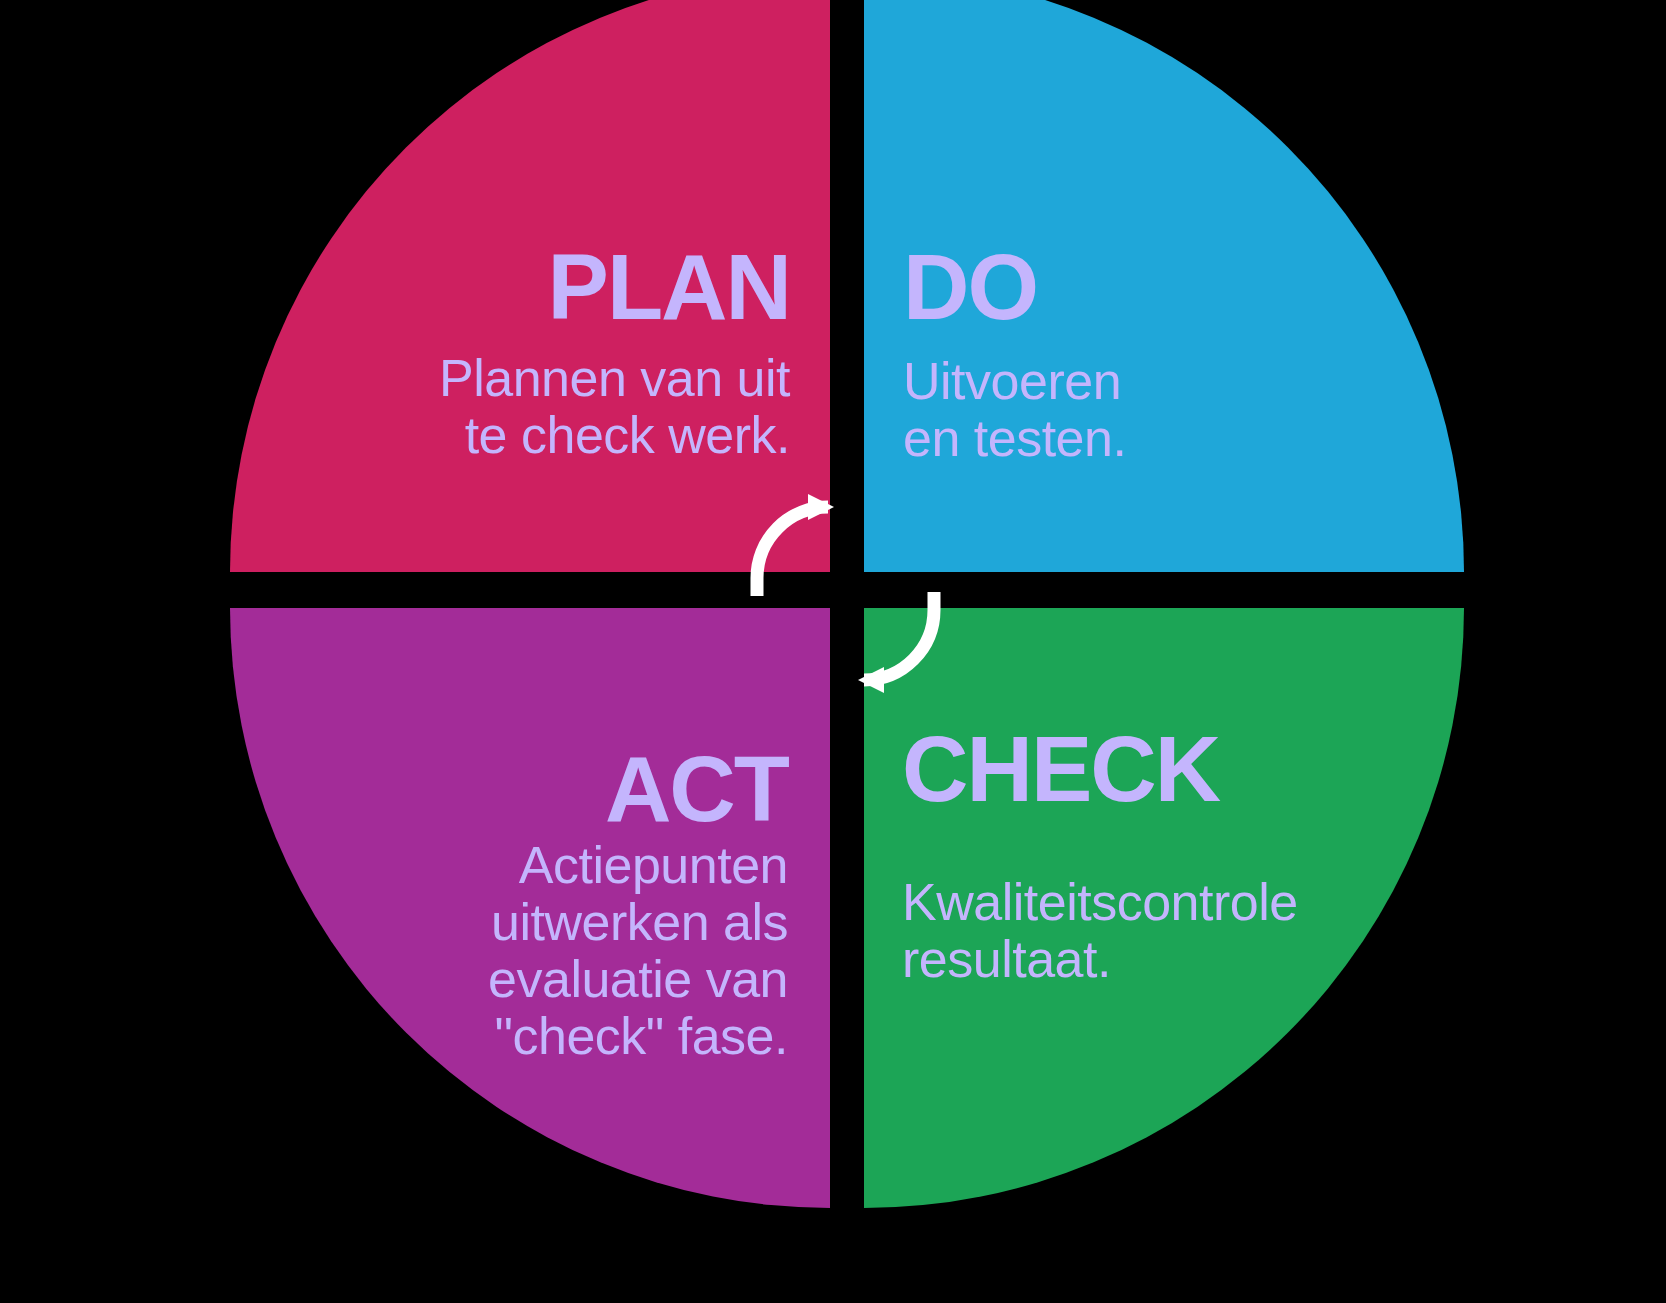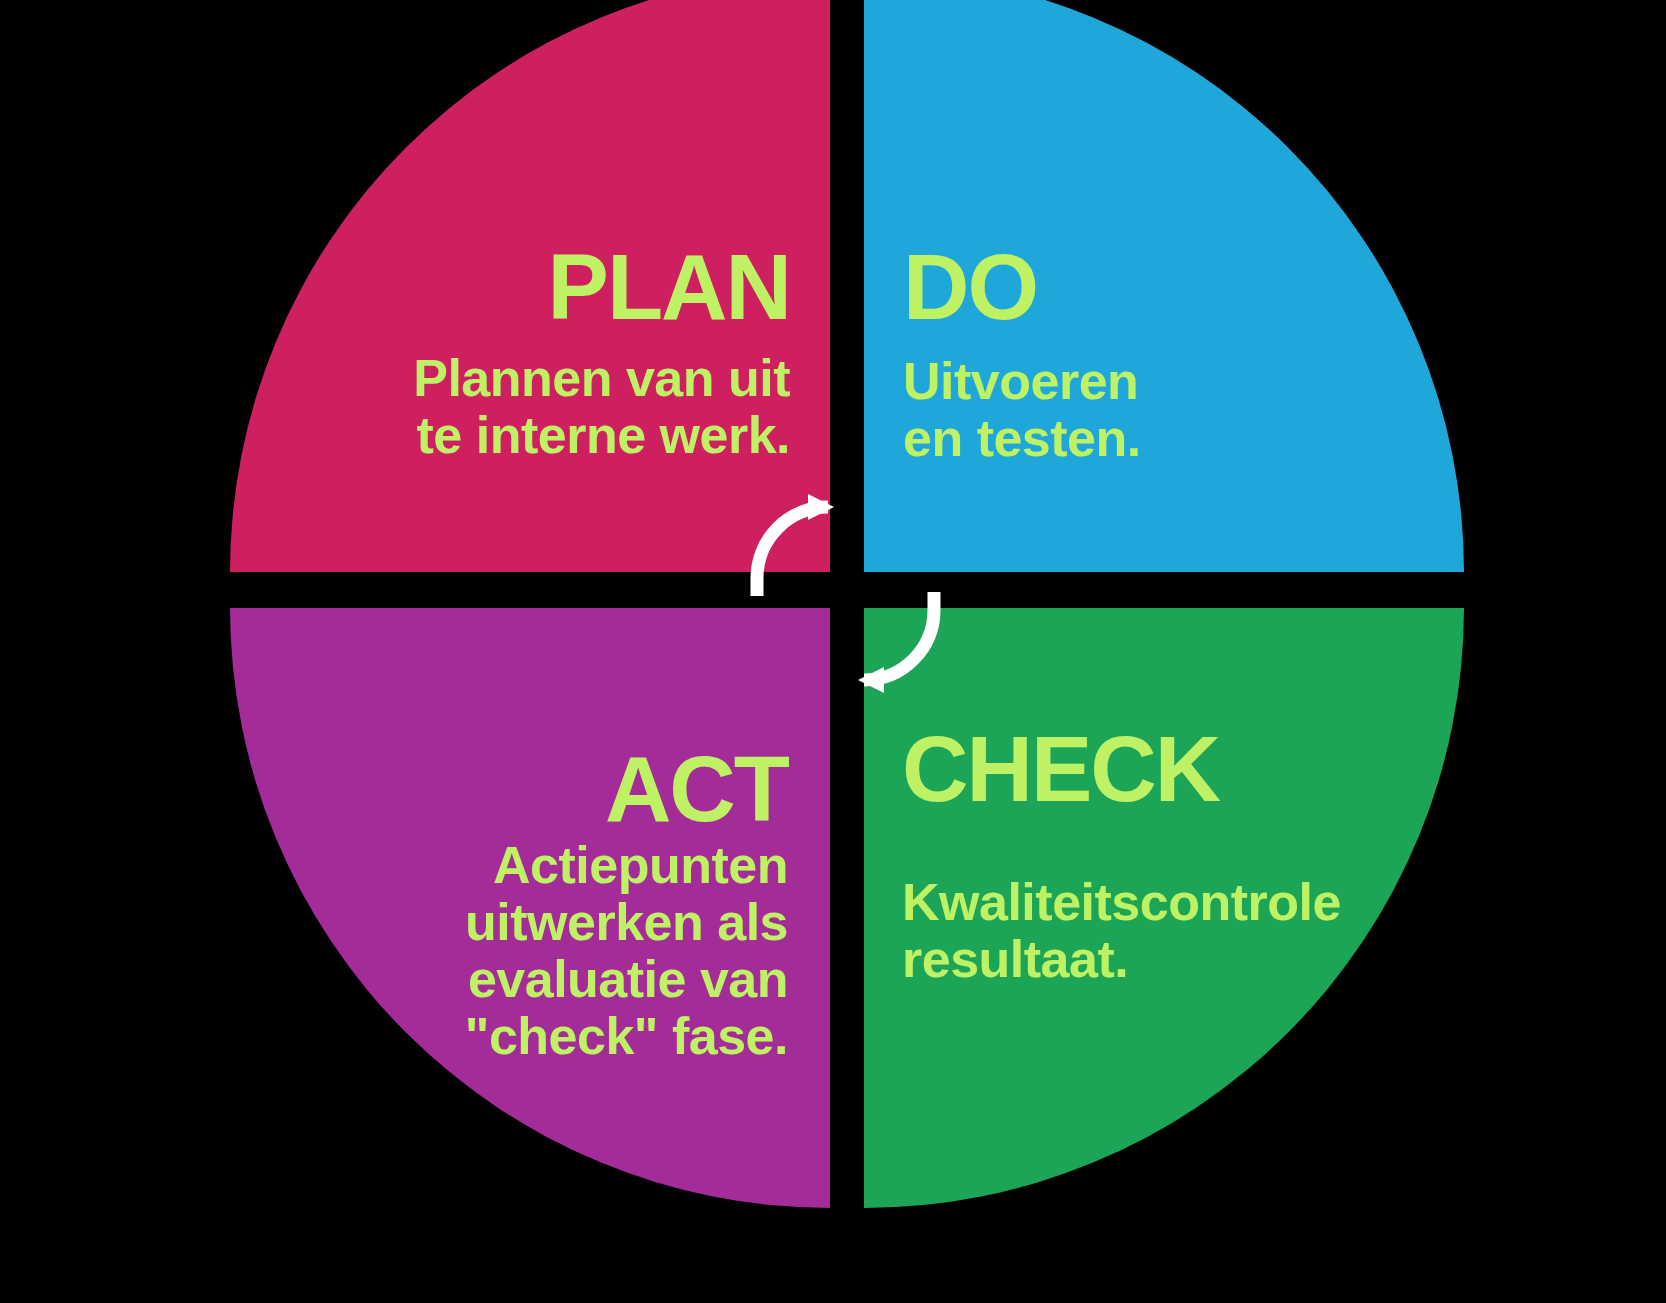--- a/index.html
+++ b/index.html
@@ -29,21 +29,21 @@
     font-size: 92px;
     font-weight: bold;
     line-height: 1;
     letter-spacing: -2px;
     white-space: nowrap;
     z-index: 3;
   }
   .qdesc {
     position: absolute;
     font-size: 52px;
-    font-weight: bold;
+    font-weight: normal;
     line-height: 57px;
     letter-spacing: -0.5px;
     white-space: nowrap;
     z-index: 3;
   }
   .t-plan  { right: 876px; top: 241px; text-align: right; }
   .t-do    { left: 903px;  top: 241px; text-align: left; }
   .t-act   { right: 878px; top: 723px; text-align: right; margin-top: 20px; }
   .t-check { left: 902px;  top: 723px; text-align: left; }
 
@@ -56,41 +56,41 @@
     position: absolute;
     left: 0;
     top: 0;
     z-index: 2;
     pointer-events: none;
   }
 </style>
 </head>
 <body>
 
-<div class="canvas" style="background-color: rgb(0, 0, 0); color: #bef264;">
+<div class="canvas" style="background-color: rgb(0, 0, 0); color: #c4b5fd;">
 
   <div class="quad q-plan" style="background-color: rgb(206, 32, 96);"></div>
   <div class="quad q-do" style="background-color: rgb(31, 167, 217);"></div>
   <div class="quad q-act" style="background-color: rgb(163, 44, 152);"></div>
   <div class="quad q-check" style="background-color: rgb(28, 165, 86);"></div>
 
   <svg class="arrows" width="1666" height="1303" viewBox="0 0 1666 1303">
     <defs>
       <marker id="ah" markerUnits="userSpaceOnUse" markerWidth="26" markerHeight="26" refX="20" refY="13" orient="auto">
         <path d="M0,0 L26,13 L0,26 Z" fill="#ffffff"></path>
       </marker>
     </defs>
     <path class="arrow-path" d="M757,596 L757,578 A71,71 0 0 1 828,507" fill="none" stroke="#ffffff" stroke-width="13" stroke-linecap="butt" marker-end="url(#ah)"></path>
     <path class="arrow-path" d="M934,592 L934,610 A70,70 0 0 1 864,680" fill="none" stroke="#ffffff" stroke-width="13" stroke-linecap="butt" marker-end="url(#ah)"></path>
   </svg>
 
   <div class="qtitle t-plan">PLAN</div>
   <div class="qdesc d-plan">
     <div>Plannen van uit</div>
-    <div>te interne werk.</div>
+    <div>te check werk.</div>
   </div>
 
   <div class="qtitle t-do">DO</div>
   <div class="qdesc d-do">
     <div>Uitvoeren</div>
     <div>en testen.</div>
   </div>
 
   <div class="qtitle t-act">ACT</div>
   <div class="qdesc d-act">

